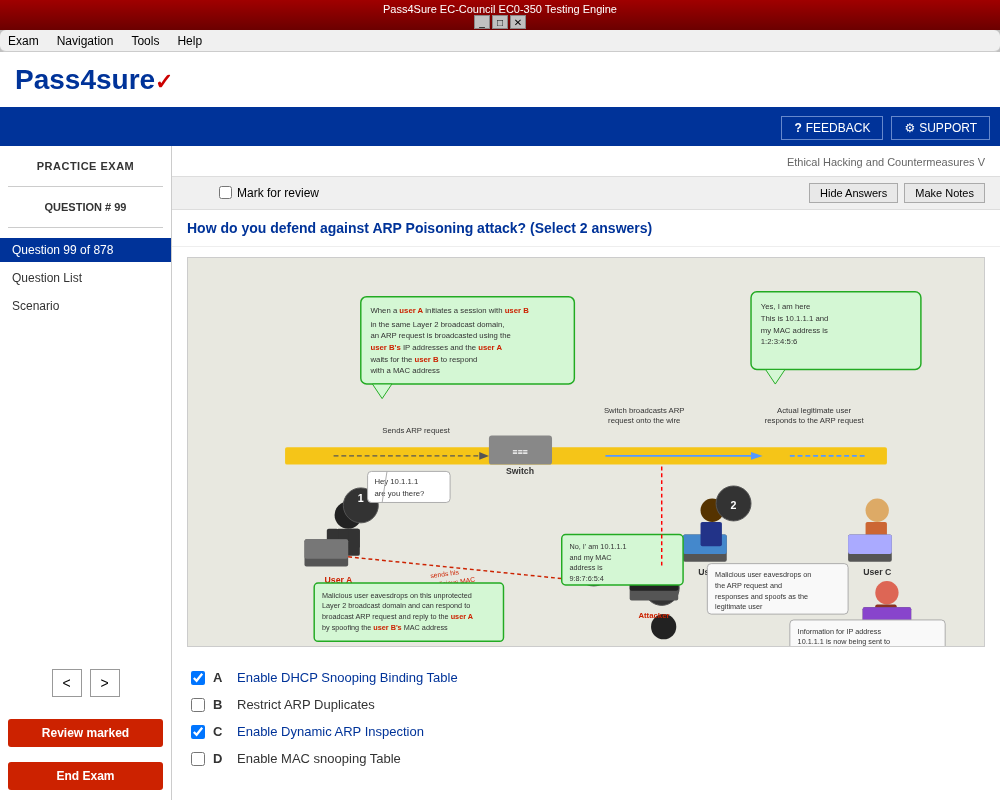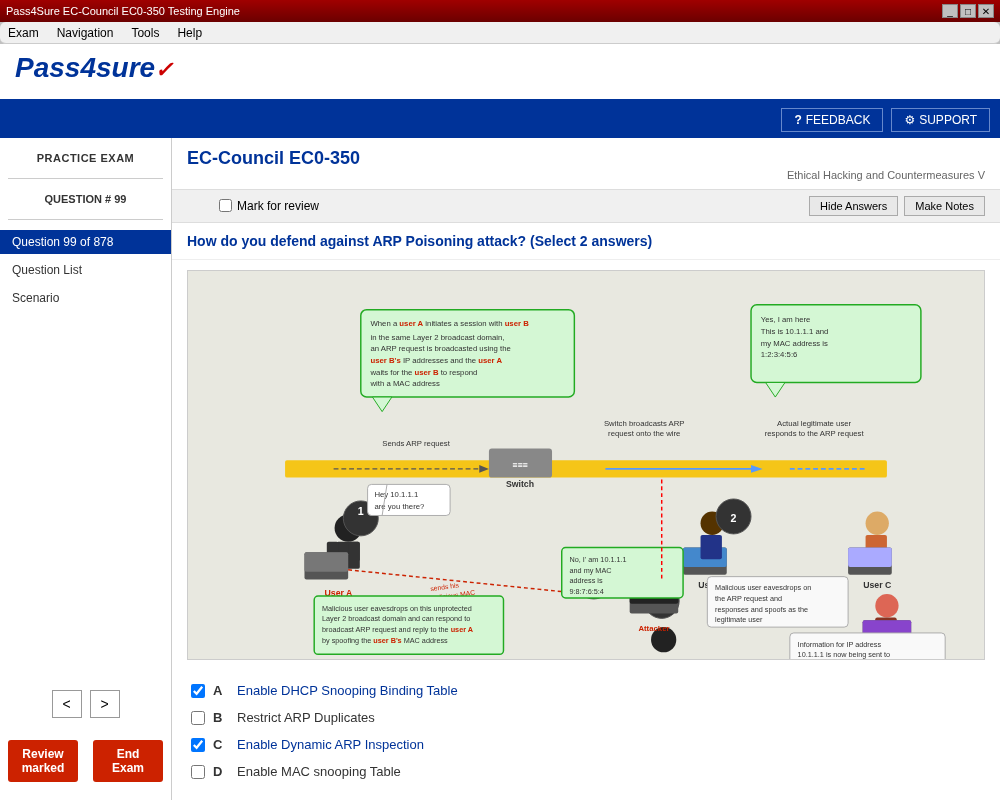--- a/index.html
+++ b/index.html
@@ -7,21 +7,22 @@
 
     
     .title-bar {
       background: linear-gradient(to bottom, #a00000, #6b0000);
       color: white;
       font-size: 11px;
       padding: 3px 6px;
       display: flex;
       align-items: center;
       justify-content: space-between;
-      height: 22px;
+      height: 30px;
+      flex-direction: column;
     }
     .title-bar-title { display: flex; align-items: center; gap: 4px; }
     .title-bar-controls { display: flex; gap: 2px; }
     .title-bar-controls span {
       width: 16px; height: 14px; background: #c0c0c0; border: 1px solid #888;
       display: inline-flex; align-items: center; justify-content: center;
       font-size: 10px; color: #000; cursor: pointer;
     }
 
     
@@ -36,22 +37,22 @@
       border-radius: 6px;
     }
     .menu-bar span { font-size: 12px; cursor: pointer; padding: 1px 4px; }
 
     
     .logo-bar {
       background: white;
       padding: 8px 15px;
       height: 58px;
       display: flex;
+      align-items: center;
       border-bottom: 3px solid #003399;
-      font-style: italic;
     }
     .logo {
       font-size: 28px;
       font-weight: bold;
       color: #003399;
     }
     .logo span { color: #cc0000; }
 
     
     .top-action-bar {
@@ -141,21 +142,21 @@
       background: white;
       border: 1px solid #999;
       cursor: pointer;
       display: flex; align-items: center; justify-content: center;
       font-size: 14px;
     }
 
     .sidebar-bottom {
       padding: 8px;
       display: flex;
-      flex-direction: row;
+      flex-direction: column;
       gap: 15px;
     }
     .sidebar-action-btn {
       width: 100%;
       padding: 7px;
       font-size: 12px;
       font-weight: bold;
       color: white;
       border: none;
       cursor: pointer;
@@ -325,21 +326,20 @@
 
     <div class="sidebar-bottom">
       <button class="sidebar-action-btn btn-review">Review marked</button>
       <button class="sidebar-action-btn btn-end">End Exam</button>
     </div>
   </div>
 
   <div class="content-area">
 
     <div class="content-header">
-      <div class="exam-title">EC-Council EC0-350</div>
       <div class="exam-subtitle">Ethical Hacking and Countermeasures V</div>
     </div>
 
     <div class="question-toolbar">
       <div class="mark-review">
         <input type="checkbox" style="">
         <span>Mark for review</span>
       </div>
       <div class="toolbar-btns">
         <button class="toolbar-btn">Hide Answers</button>

